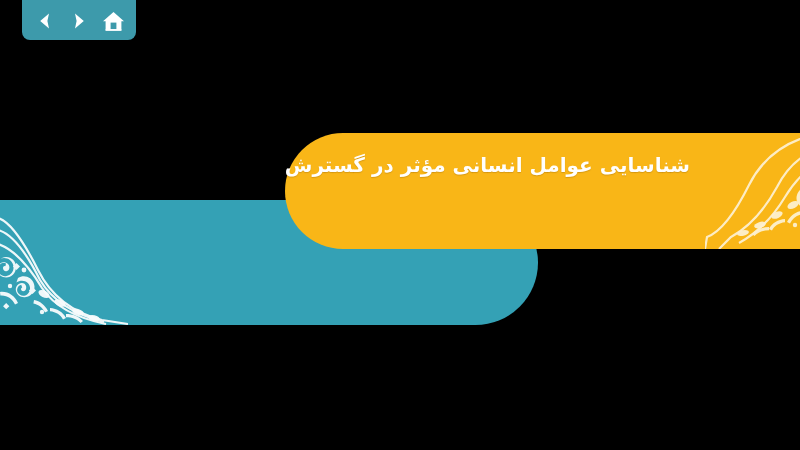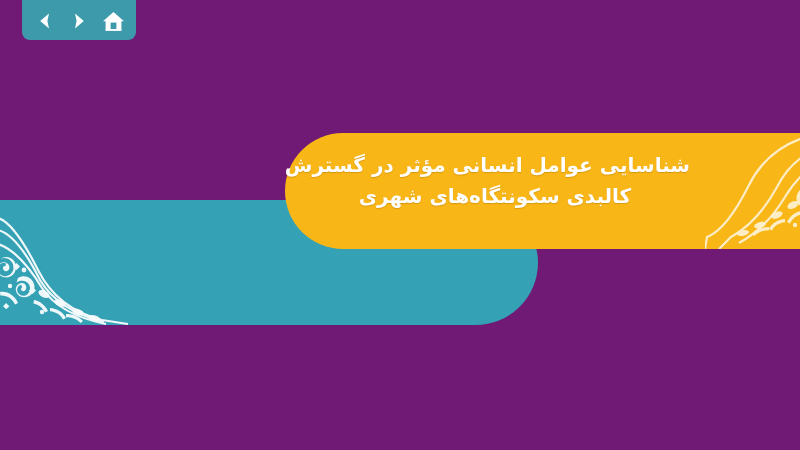--- a/index.html
+++ b/index.html
@@ -10,21 +10,21 @@
   body {
     width: 800px;
     height: 450px;
     overflow: hidden;
     font-family: "DejaVu Sans", sans-serif;
   }
   .slide {
     position: relative;
     width: 800px;
     height: 450px;
-    background: #701a75;
+    background: #000000;
     overflow: hidden;
   }
 
   
   .navbar {
     position: absolute;
     left: 22px;
     top: -10px;
     width: 114px;
     height: 50px;
@@ -162,21 +162,20 @@
         <rect x="124" y="84" width="4.4" height="4.4" transform="rotate(45 126.2 86.2)"></rect>
         <circle cx="108" cy="48" r="2.4"></circle>
         <circle cx="122" cy="62" r="2.2"></circle>
         <circle cx="90" cy="92" r="2.2"></circle>
       </g>
     </svg>
   </div>
 
   <div class="title-block">
     <span class="title-line">شناسایی عوامل انسانی مؤثر در گسترش</span>
-    <span class="title-line">کالبدی سکونتگاه‌های شهری</span>
   </div>
 
   <div class="navbar">
     <div class="nav-btn">
       <svg width="20" height="20" viewBox="0 0 20 20">
         <path d="M14 2.6 L5.2 10 L14 17.4 L12.4 10 Z" fill="#ffffff"></path>
       </svg>
     </div>
     <div class="nav-btn">
       <svg width="20" height="20" viewBox="0 0 20 20">

